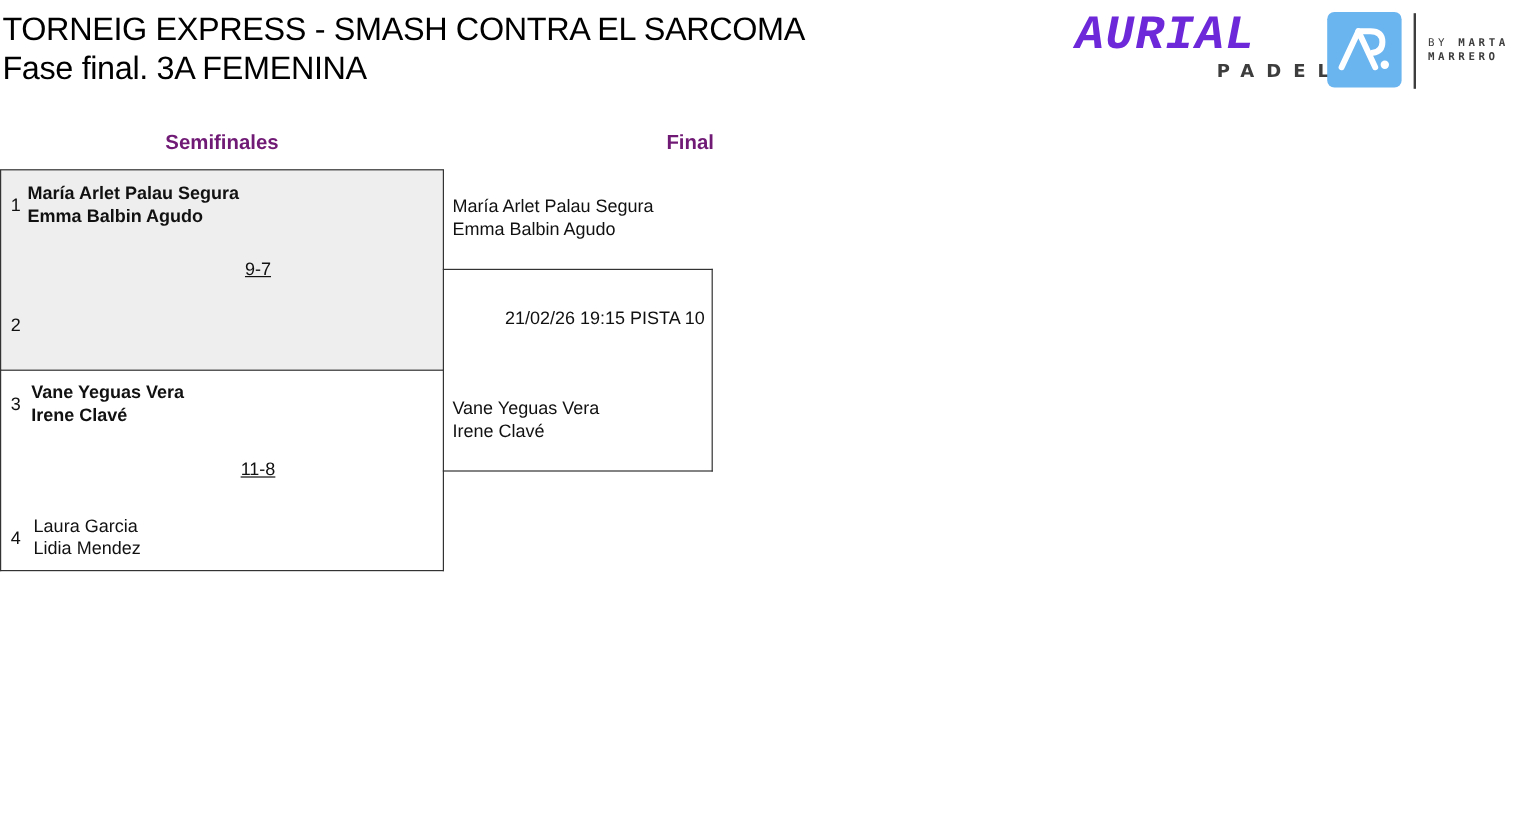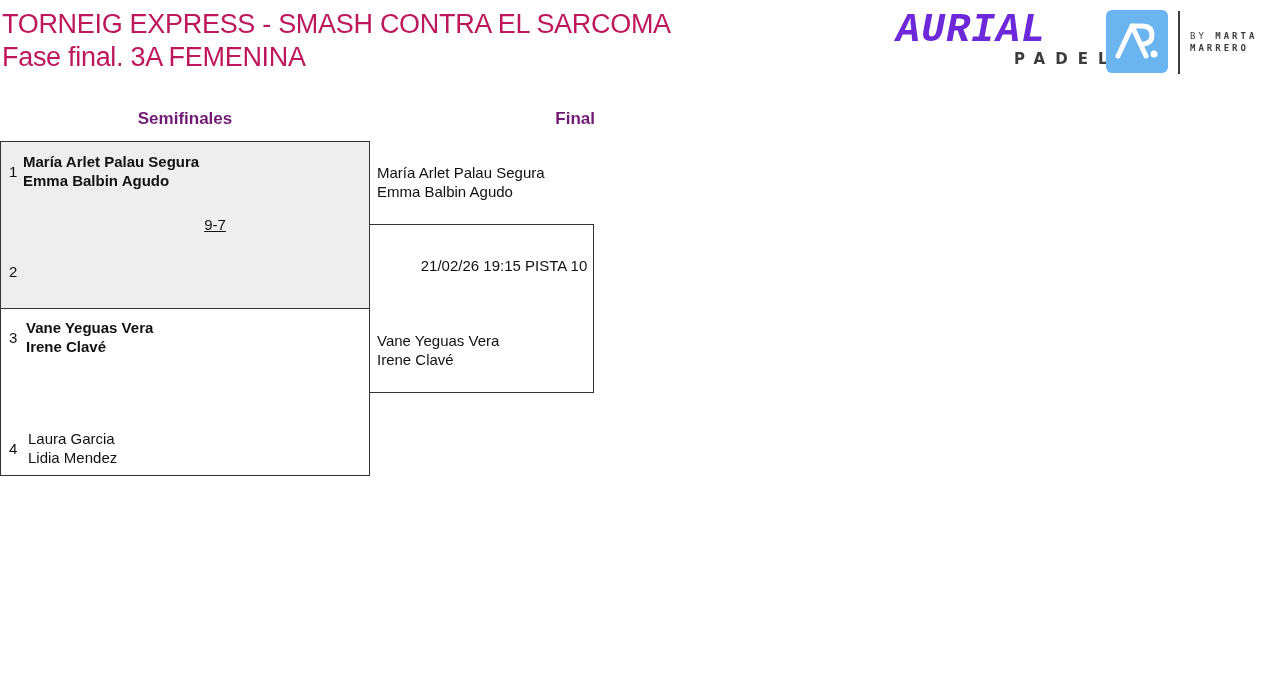--- a/index.html
+++ b/index.html
@@ -2,21 +2,21 @@
 <html><head>
   <meta charset="utf-8">
   <style>
     html, body { margin: 0; padding: 0; background: #ffffff; }
     body {
       width: 1280px; height: 694px; position: relative; overflow: hidden;
       font-family: "Liberation Sans", "DejaVu Sans", sans-serif; color: #111111;
     }
     .header-title {
       position: absolute; left: 2px; top: 8px;
-      font-size: 27px; line-height: 33px; letter-spacing: -0.3px; color: #be185d;
+      font-size: 27px; line-height: 33px; letter-spacing: -0.3px; color: #000000;
     }
     .header-title div { white-space: nowrap; }
 
     
     .logo { position: absolute; left: 896px; top: 10px; width: 380px; height: 66px; }
     .logo-word {
       position: absolute; left: 0; top: -4px;
       font-family: Liberation Mono, monospace; font-weight: bold; font-style: italic;
       font-size: 40px; letter-spacing: 1px; color: #6d28d9; line-height: 50px;
     }
@@ -103,20 +103,21 @@
 </div>
 
 <div class="match" style="top:308px; border-top:none; height:167px;">
   <div class="team" style="top:10px;">
     <span class="seed" style="width:25px;">3</span>
     <div class="names winner">
       <div>Vane Yeguas Vera</div>
       <div>Irene Clavé</div>
     </div>
   </div>
+  <div class="score" style="top:75px;">11-8</div>
   <div class="team" style="top:121px;">
     <span class="seed" style="width:27px;">4</span>
     <div class="names">
       <div>Laura Garcia</div>
       <div>Lidia Mendez</div>
     </div>
   </div>
 </div>
 
 <div class="final-team" style="top:163px;">

